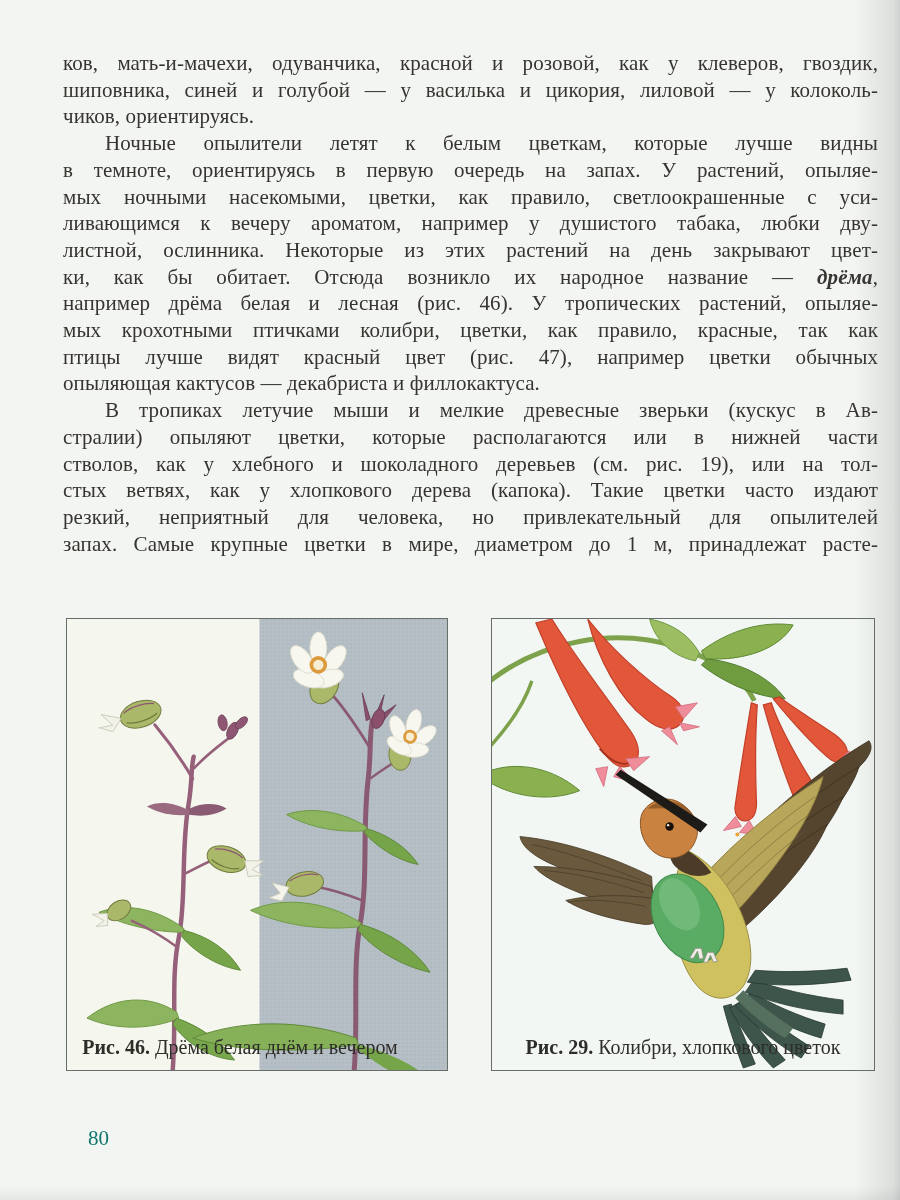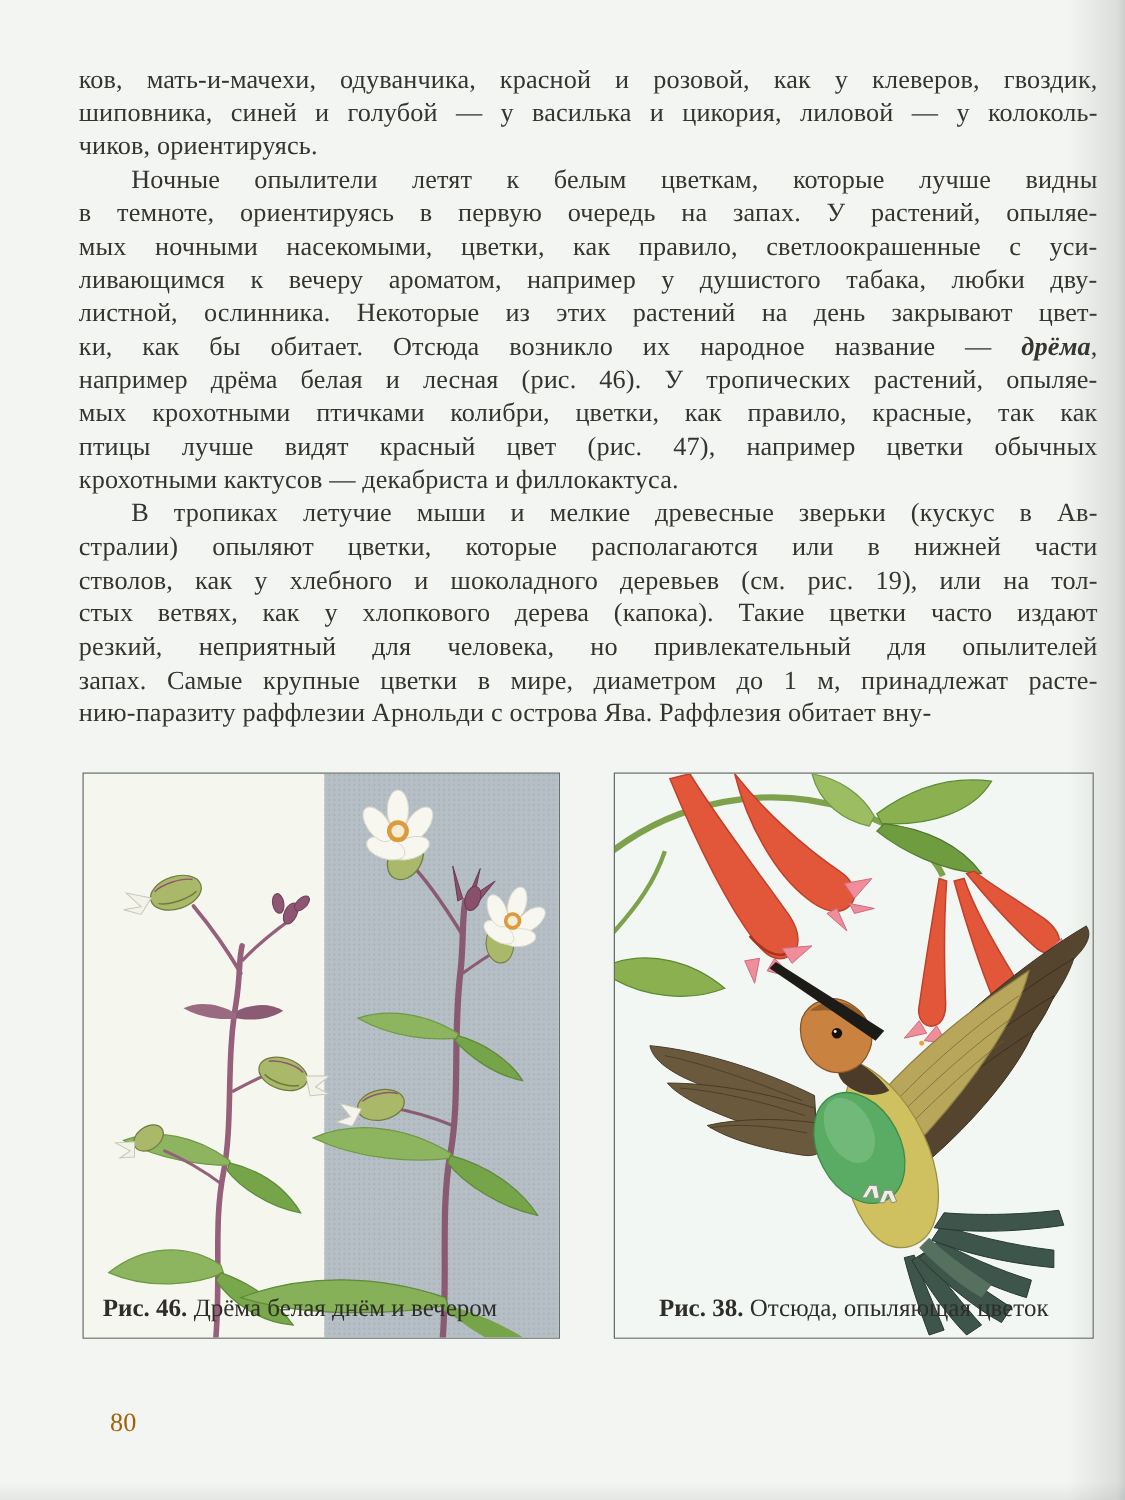--- a/index.html
+++ b/index.html
@@ -51,49 +51,48 @@
   .caption{
     position:absolute;top:1036px;margin:0;
     font-size:20px;color:#2e2d29;text-align:center;white-space:nowrap;
   }
   #cap46{left:40px;width:400px;}
   #cap47{left:485px;width:396px;}
   .caption b{font-weight:bold;margin-right:5px;}
 
   .page-number{
     position:absolute;left:88px;top:1126px;
-    font-size:21px;color:#a16207;
+    font-size:21px;color:#0f766e;
   }
 </style>
 </head>
 <body>
 
 <div class="page">
 
   <main class="text-block">
       <div class="line"><span>ков, мать-и-мачехи, одуванчика, красной и розовой, как у клеверов, гвоздик,</span></div>
       <div class="line"><span>шиповника, синей и голубой — у василька и цикория, лиловой — у колоколь-</span></div>
       <div class="line end"><span>чиков, ориентируясь.</span></div>
       <div class="line indent"><span>Ночные опылители летят к белым цветкам, которые лучше видны</span></div>
       <div class="line"><span>в темноте, ориентируясь в первую очередь на запах. У растений, опыляе-</span></div>
       <div class="line"><span>мых ночными насекомыми, цветки, как правило, светлоокрашенные с уси-</span></div>
       <div class="line"><span>ливающимся к вечеру ароматом, например у душистого табака, любки дву-</span></div>
       <div class="line"><span>листной, ослинника. Некоторые из этих растений на день закрывают цвет-</span></div>
       <div class="line"><span>ки, как бы обитает. Отсюда возникло их народное название — </span><span style="font-weight: bold; font-style: italic;">дрёма</span><span>,</span></div>
       <div class="line"><span>например дрёма белая и лесная (рис. 46). У тропических растений, опыляе-</span></div>
       <div class="line"><span>мых крохотными птичками колибри, цветки, как правило, красные, так как</span></div>
       <div class="line"><span>птицы лучше видят красный цвет (рис. 47), например цветки обычных</span></div>
-      <div class="line end"><span>крохотными кактусов — декабриста и филлокактуса.</span></div>
+      <div class="line end"><span>опыляющая кактусов — декабриста и филлокактуса.</span></div>
       <div class="line indent"><span>В тропиках летучие мыши и мелкие древесные зверьки (кускус в Ав-</span></div>
       <div class="line"><span>стралии) опыляют цветки, которые располагаются или в нижней части</span></div>
       <div class="line"><span>стволов, как у хлебного и шоколадного деревьев (см. рис. 19), или на тол-</span></div>
       <div class="line"><span>стых ветвях, как у хлопкового дерева (капока). Такие цветки часто издают</span></div>
       <div class="line"><span>резкий, неприятный для человека, но привлекательный для опылителей</span></div>
       <div class="line"><span>запах. Самые крупные цветки в мире, диаметром до 1 м, принадлежат расте-</span></div>
-      <div class="line end"><span>нию-паразиту раффлезии Арнольди с острова Ява. Раффлезия обитает вну-</span></div>
     </main>
 
   <figure class="figure" id="fig46">
     <svg viewBox="0 0 381 452" preserveAspectRatio="none">
       <defs>
         <pattern id="halftone" width="4" height="4" patternUnits="userSpaceOnUse">
           <circle cx="1" cy="1" r="0.75" fill="#8e99a1"></circle>
         </pattern>
       </defs>
 
@@ -311,20 +310,20 @@
           <path d="M216 334 L212 344 L216 344 L219 337 L222 344 L226 343 L222 334 Z"></path>
         </g>
       </g>
     </svg>
   </figure>
 
   <figcaption class="caption" id="cap46">
     <b>Рис. 46.</b><span>Дрёма белая днём и вечером</span>
   </figcaption>
   <figcaption class="caption" id="cap47">
-    <b>Рис. 38.</b><span>Отсюда, опыляющая цветок</span>
+    <b>Рис. 29.</b><span>Колибри, хлопкового цветок</span>
   </figcaption>
 
   <div class="page-number">80</div>
 
   <div class="edge-shadow"></div>
   <div class="edge-shadow-bottom"></div>
 </div>
 
 </body></html>

